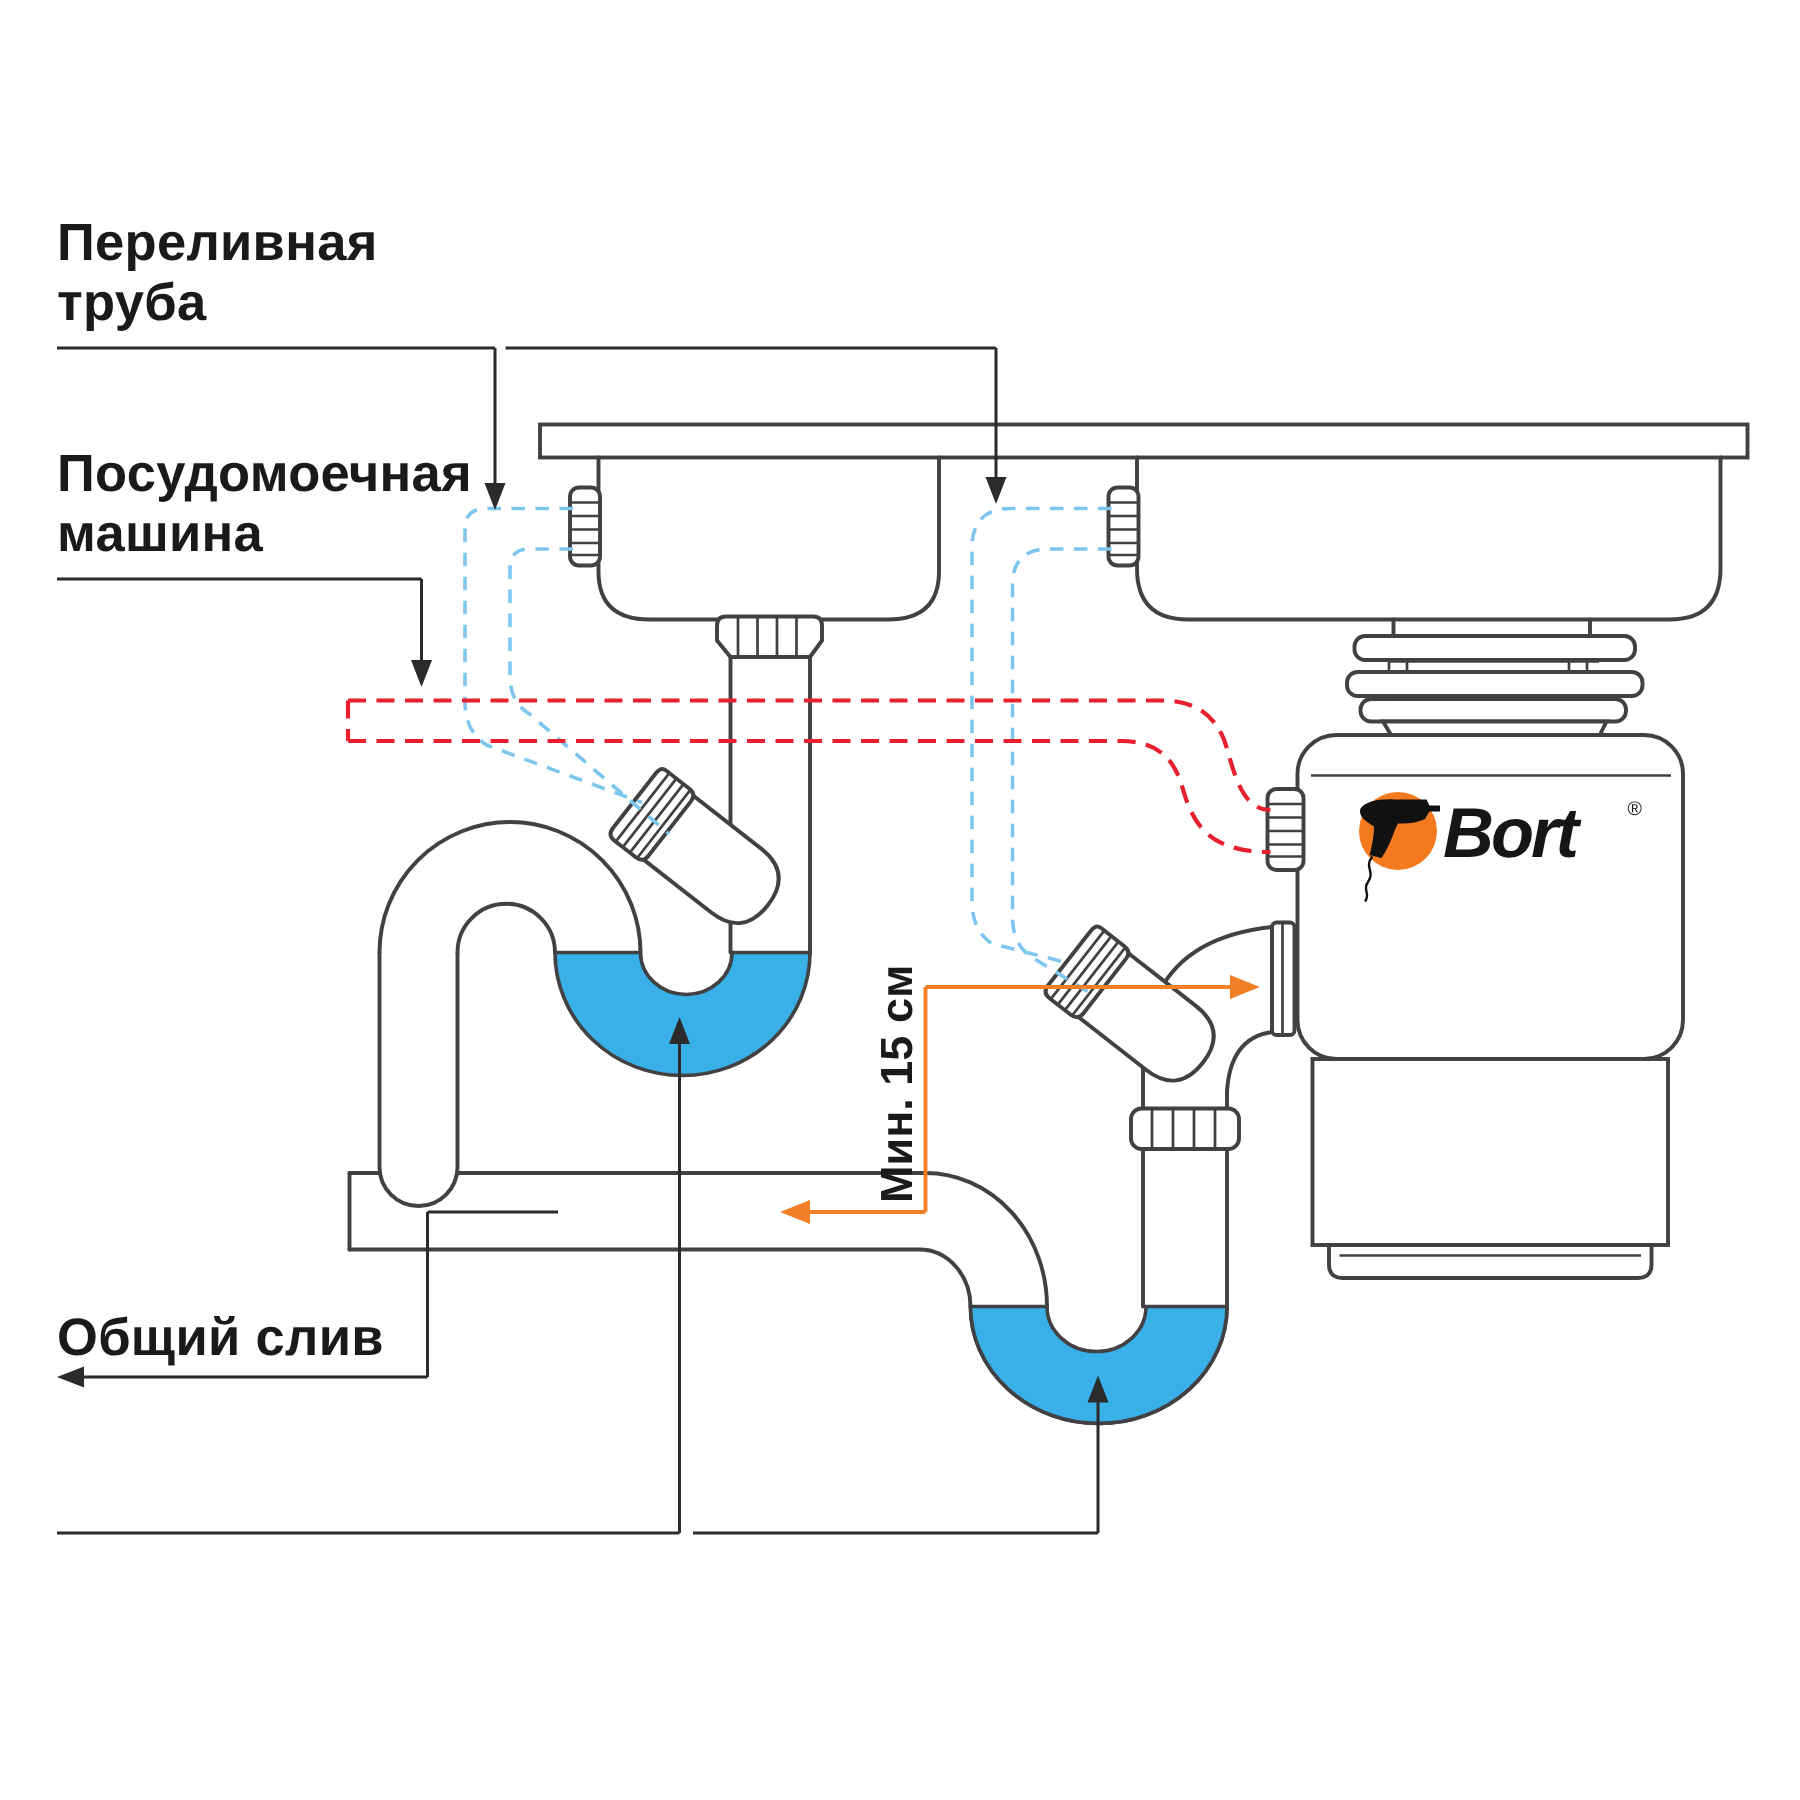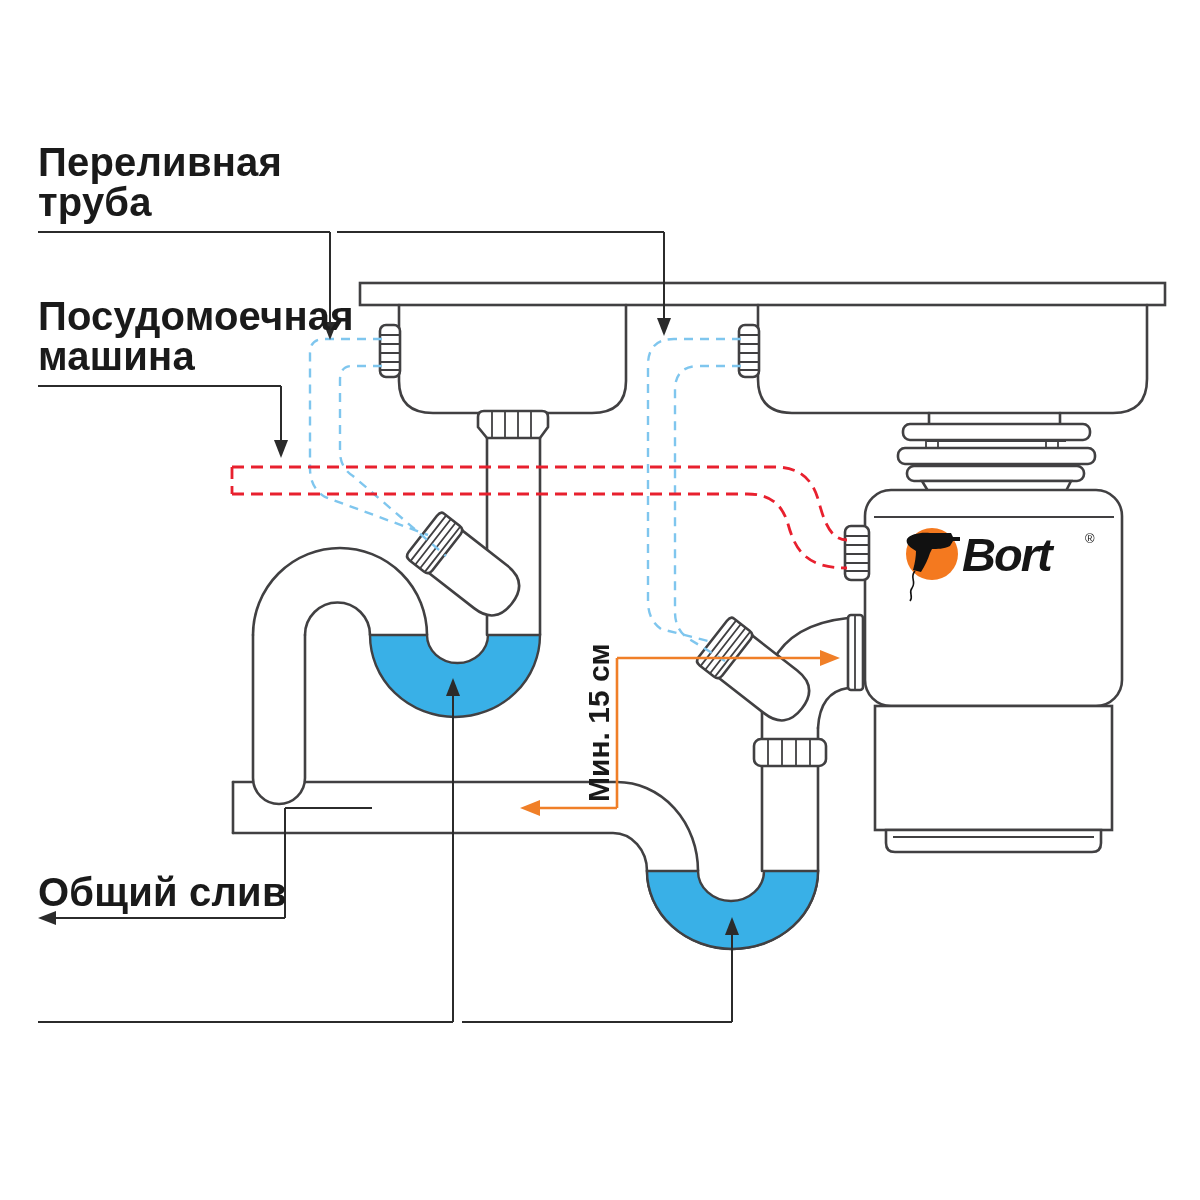--- a/index.html
+++ b/index.html
@@ -3,21 +3,21 @@
 <meta charset="utf-8">
 <style>
   html,body{margin:0;padding:0;background:#ffffff;}
   #stage{position:relative;width:1200px;height:1200px;background:#fff;overflow:hidden;
          font-family:"Liberation Sans","DejaVu Sans",sans-serif;}
   #stage svg{position:absolute;left:0;top:0;}
   .pipe{fill:none;stroke:#414042;stroke-width:2.6;stroke-linecap:round;}
   .pipefill{fill:#ffffff;stroke:#414042;stroke-width:2.6;}
   .thin{fill:none;stroke:#414042;stroke-width:1.8;}
   .leader{fill:none;stroke:#2b2b2b;stroke-width:2;}
-  .lbl{position:absolute;color:#1a1a1a;font-weight:600;font-size:40px;line-height:40px;
+  .lbl{position:absolute;color:#1a1a1a;font-weight:600;font-size:35px;line-height:40px;
        white-space:pre-line;letter-spacing:0.2px;}
   .lbl-rot{position:absolute;color:#1a1a1a;font-weight:600;font-size:30px;white-space:nowrap;
        transform:rotate(-90deg);transform-origin:0 0;}
   .bluedash{fill:none;stroke-width:2.4;stroke-dasharray:9 7;stroke-linecap:butt;}
   .reddash{fill:none;stroke-width:2.8;stroke-dasharray:12 7;stroke-linecap:butt;}
   .orange{fill:none;stroke-width:2.6;}
   .brand{font-family:"Liberation Sans","DejaVu Sans",sans-serif;font-weight:bold;font-style:italic;}
 </style>
 </head>
 <body>

